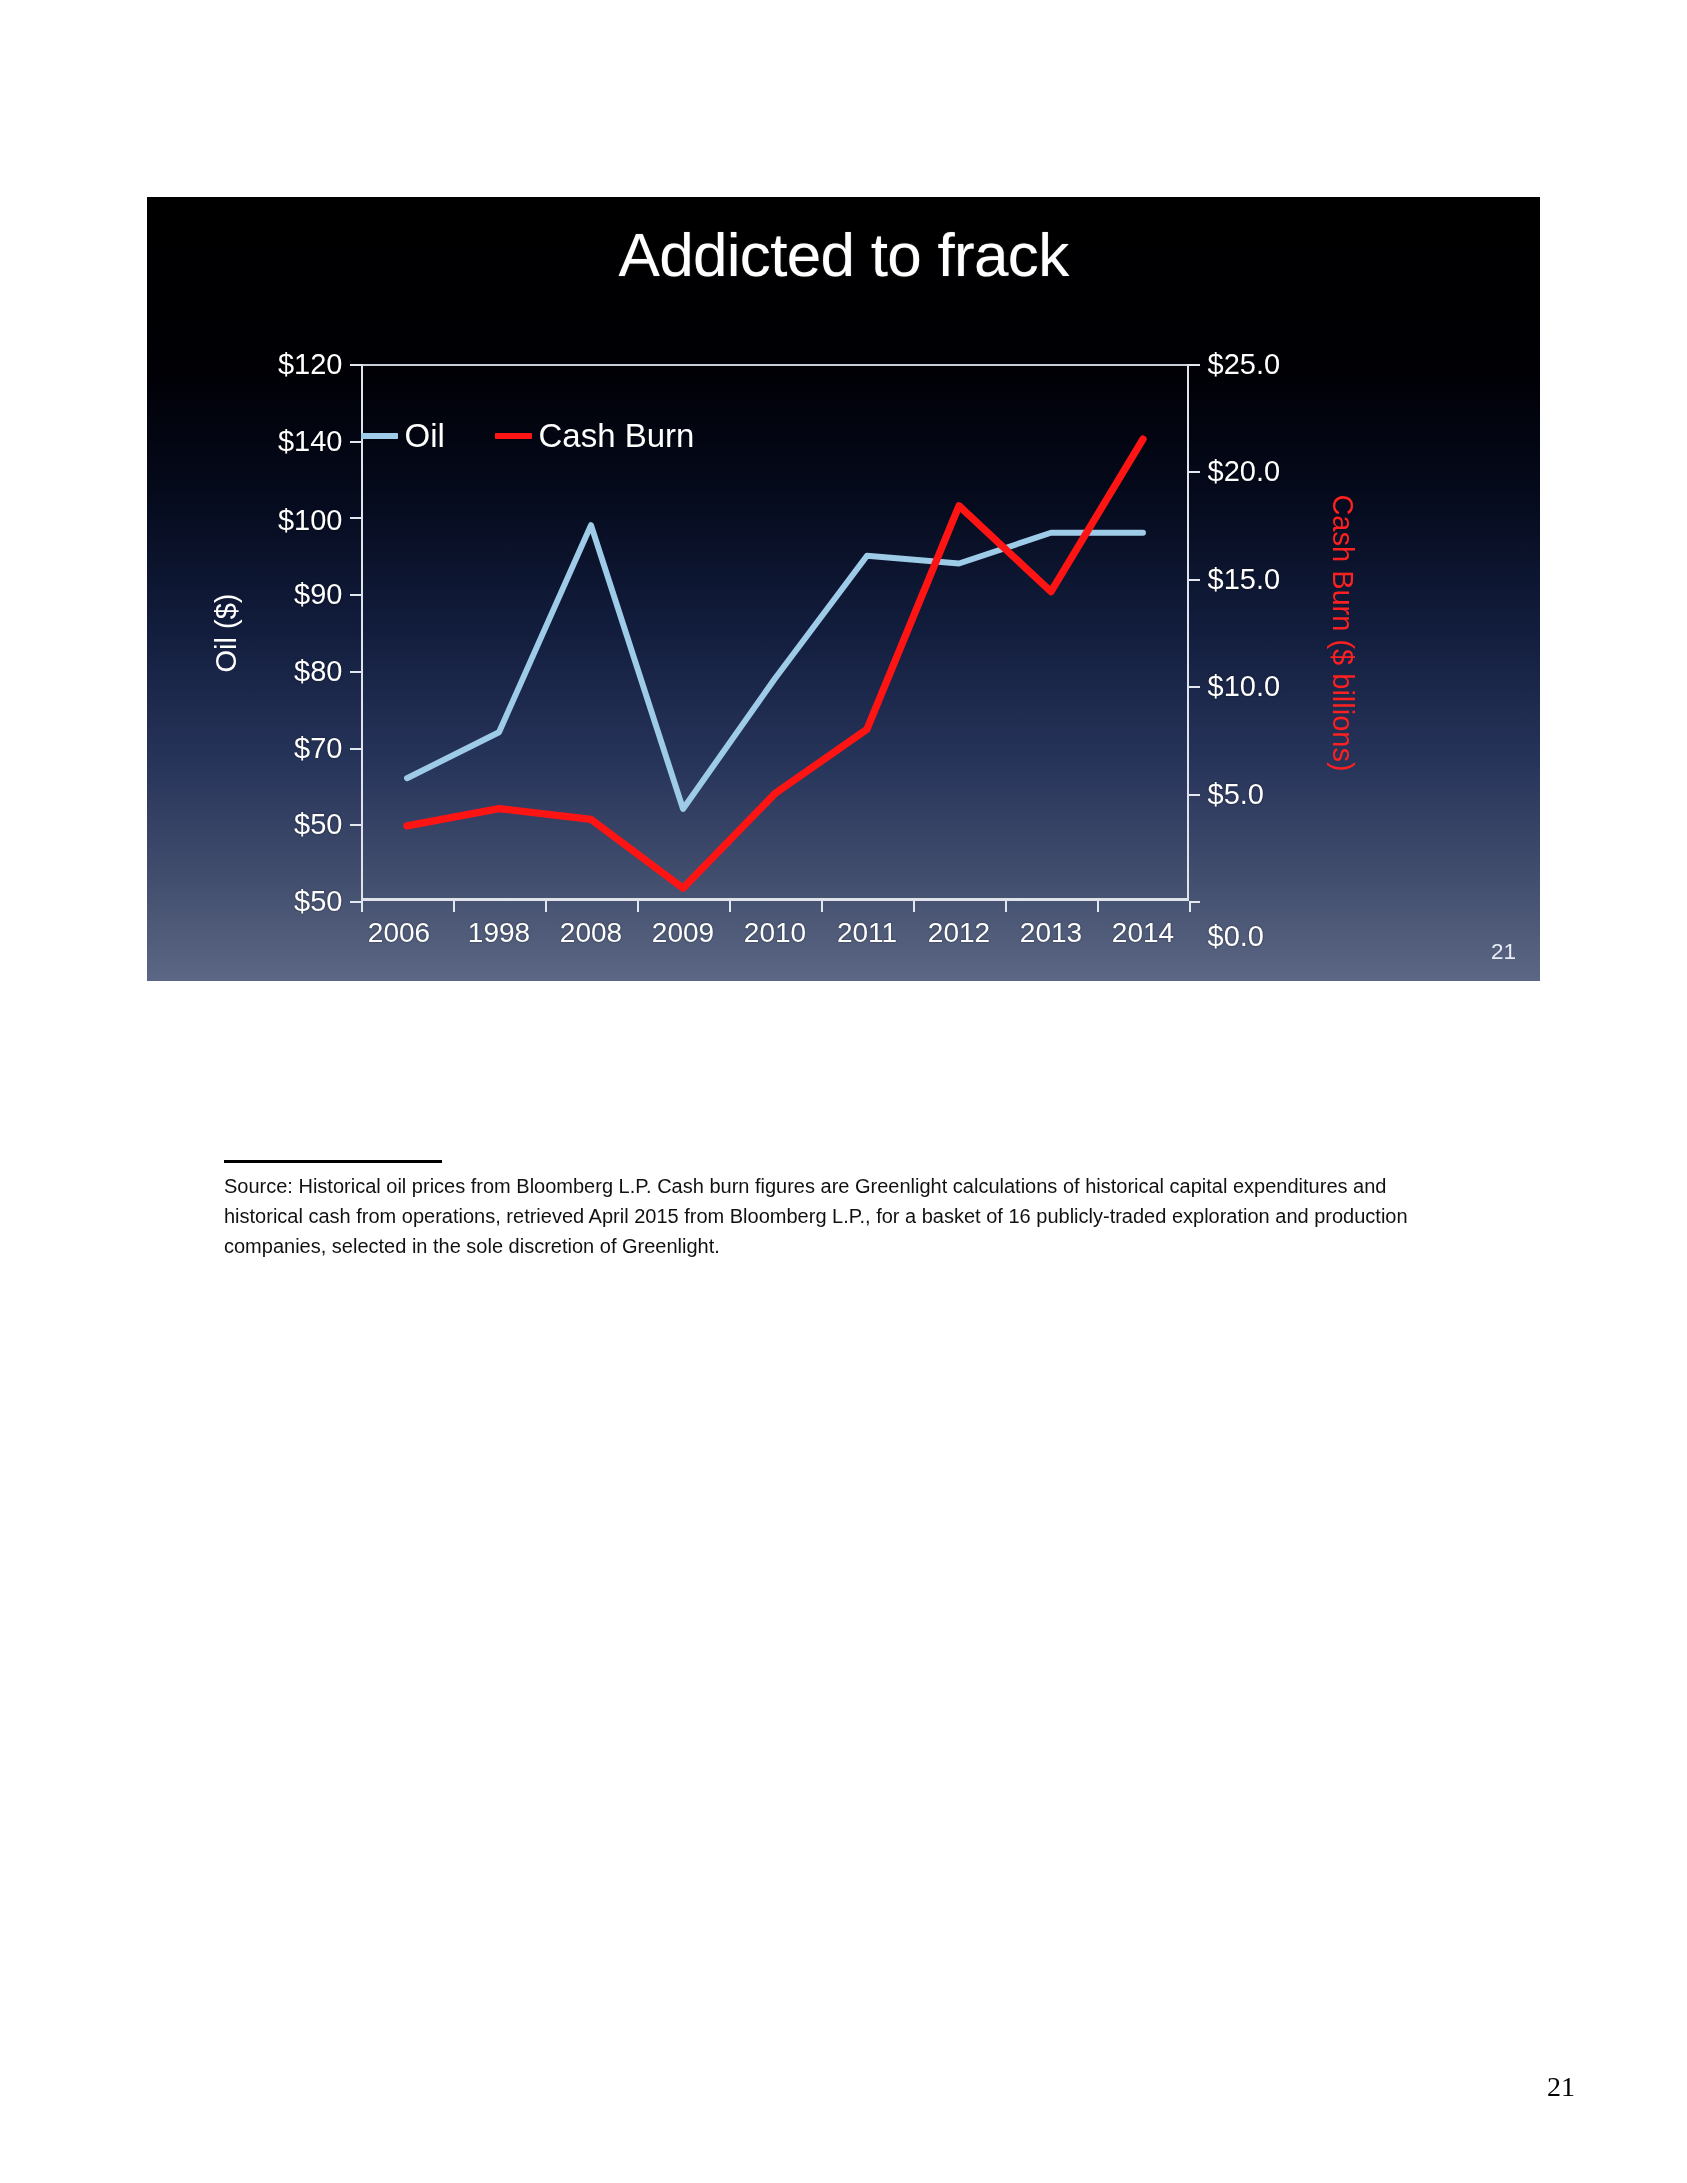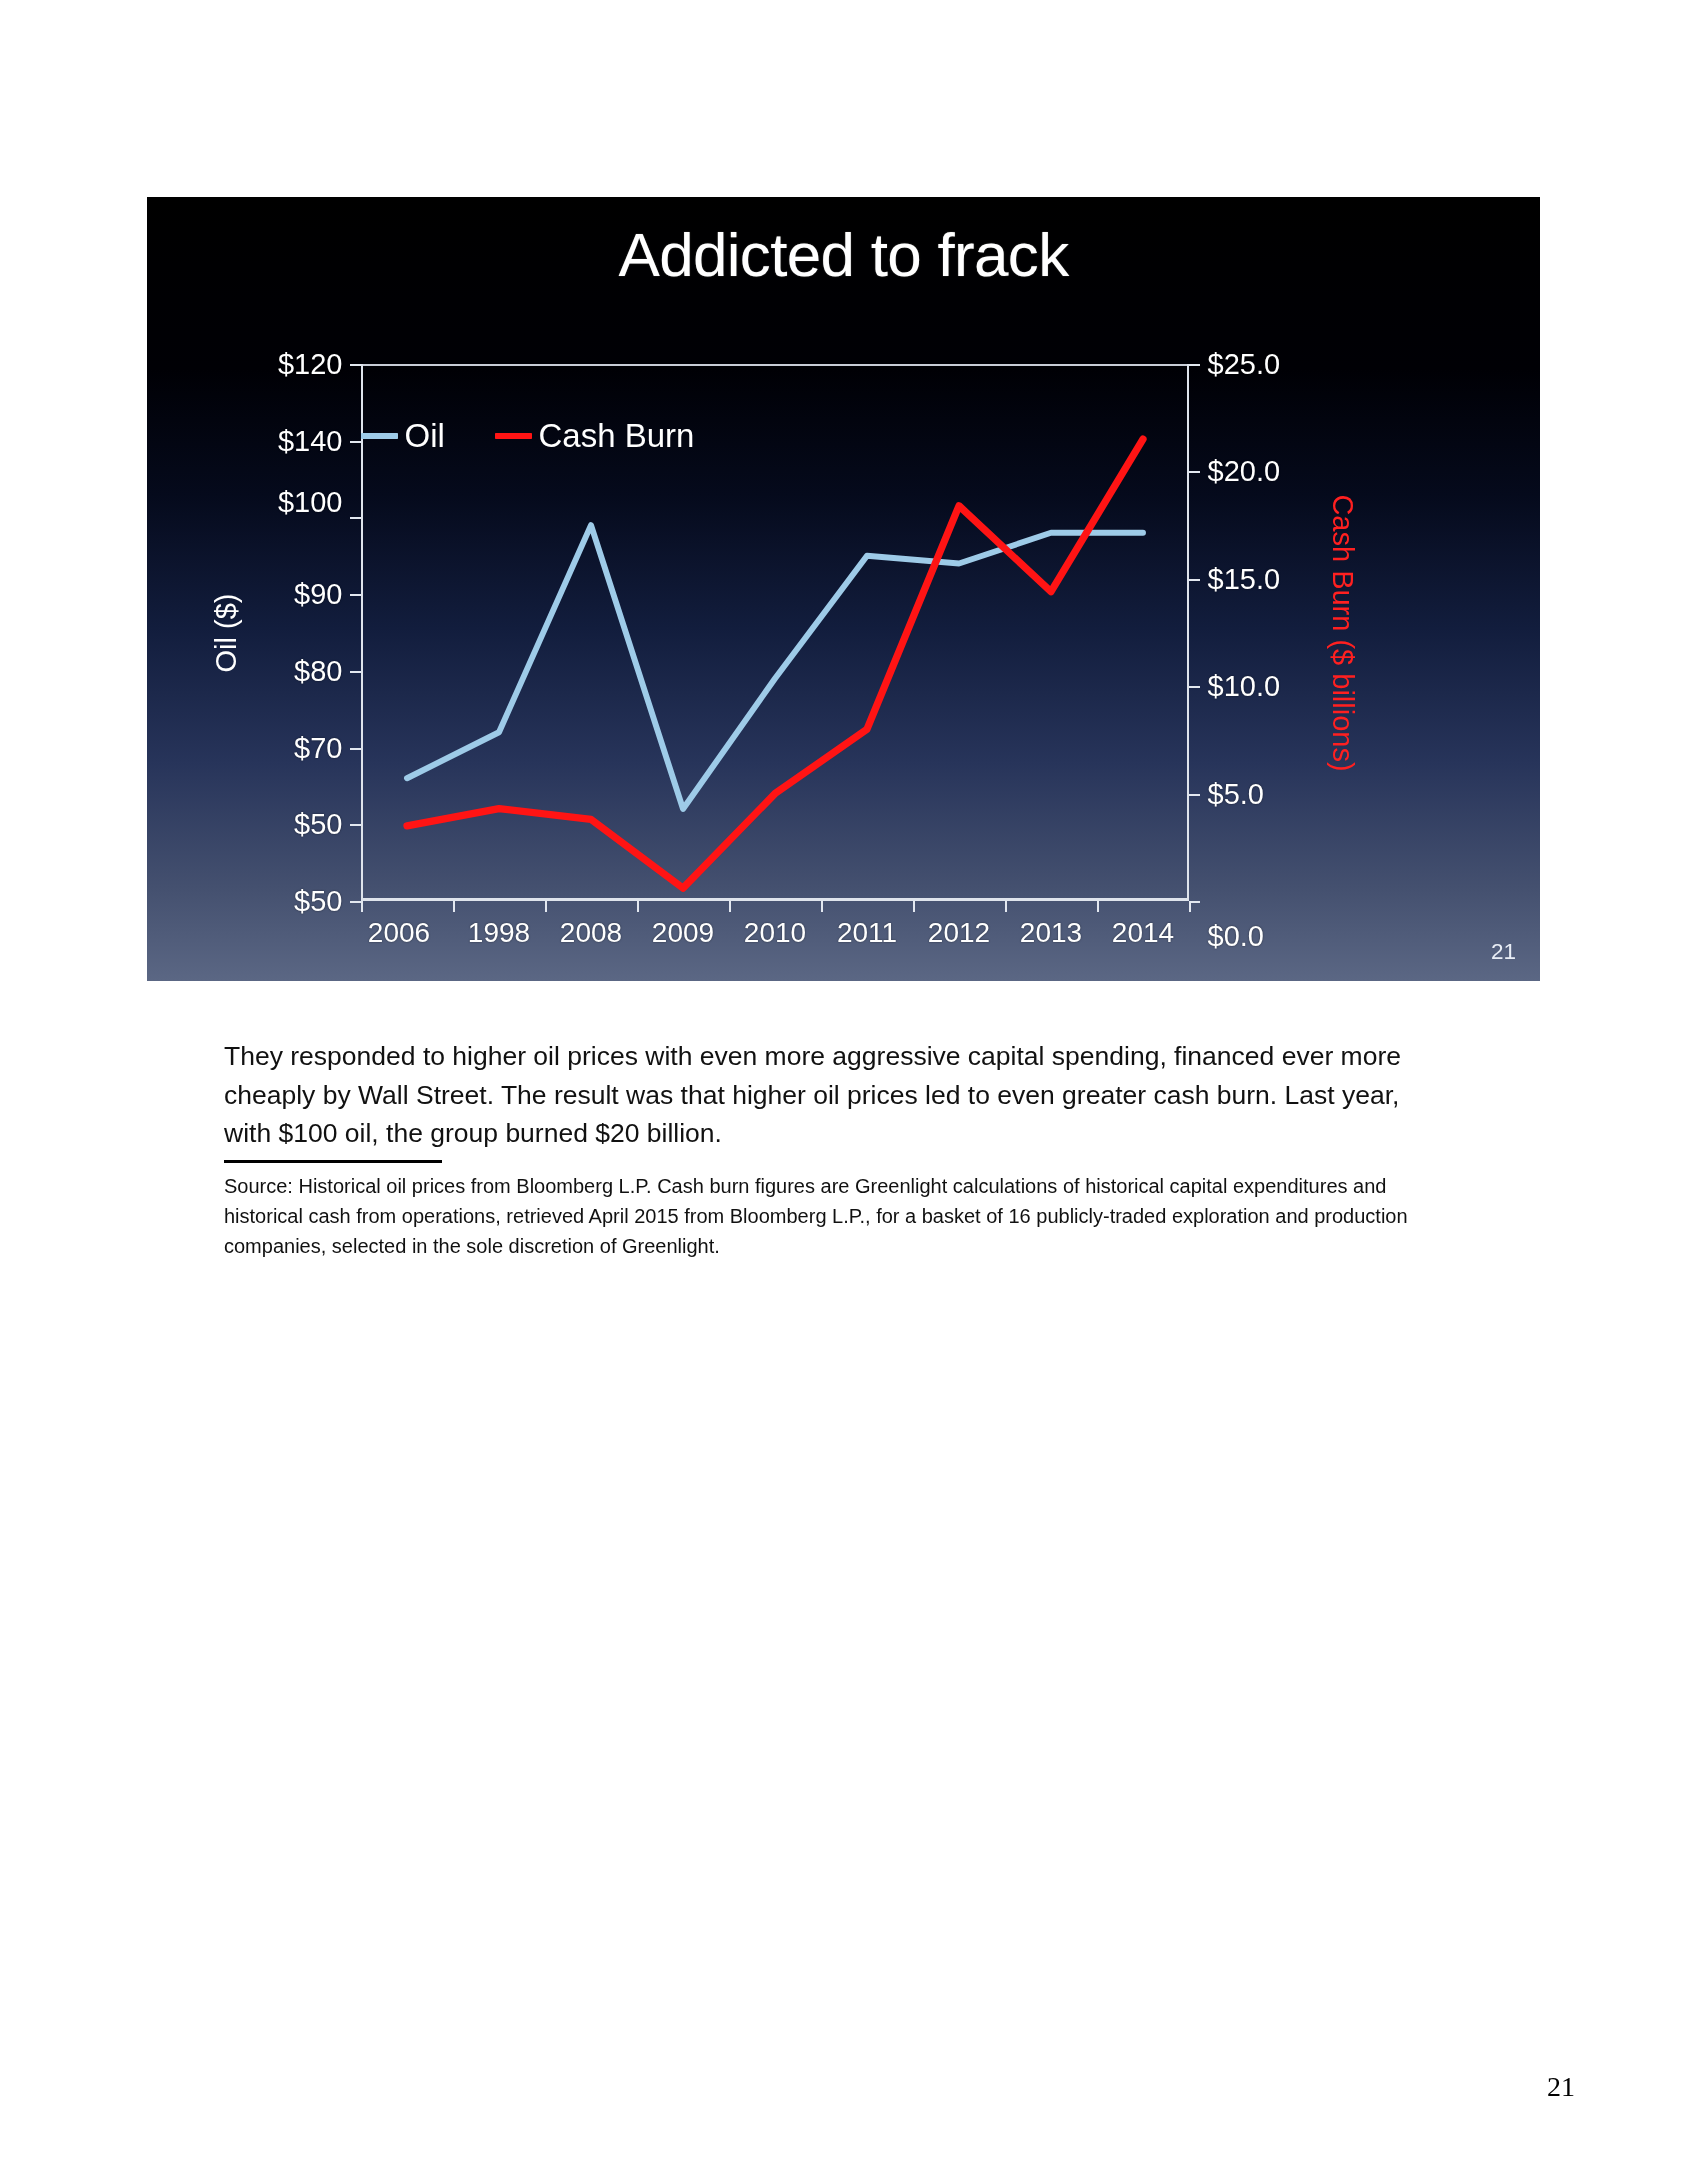--- a/index.html
+++ b/index.html
@@ -163,21 +163,21 @@
             <div class="ylabel-left" style="top: 537px;">$50</div>
             <div class="tick-l" style="top: 460px;"></div>
             <div class="ylabel-left" style="top: 460px;">$50</div>
             <div class="tick-l" style="top: 384px;"></div>
             <div class="ylabel-left" style="top: 384px;">$70</div>
             <div class="tick-l" style="top: 307px;"></div>
             <div class="ylabel-left" style="top: 307px;">$80</div>
             <div class="tick-l" style="top: 230px;"></div>
             <div class="ylabel-left" style="top: 230px;">$90</div>
             <div class="tick-l" style="top: 153px;"></div>
-            <div class="ylabel-left" style="top: 138px; margin-left: 32px;">$100</div>
+            <div class="ylabel-left" style="top: 156px; margin-left: 32px;">$100</div>
             <div class="tick-l" style="top: 77px;"></div>
             <div class="ylabel-left" style="top: 77px;">$140</div>
             <div class="tick-l" style="top: 0px;"></div>
             <div class="ylabel-left" style="top: 0px;">$120</div>
           </div>
         <div id="right-ticks">
             <div class="tick-r" style="top: 537px;"></div>
             <div class="ylabel-right" style="top: 524px; margin-top: 48px;">$0.0</div>
             <div class="tick-r" style="top: 430px;"></div>
             <div class="ylabel-right" style="top: 430px;">$5.0</div>
@@ -226,21 +226,20 @@
           <div class="legend-item">
             <span class="legend-swatch" style="background: rgb(255, 20, 20);"></span>
             <span class="legend-text">Cash Burn</span>
           </div>
         </div>
     </div>
 
     <div id="slide-number">21</div>
   </div>
 
-  <div id="body-copy">They responded to higher oil prices with even more aggressive capital spending, financed ever more cheaply by Wall Street. The result was that higher oil prices led to even greater cash burn. Last year, with $100 oil, the group burned $20 billion.</div>
 
   <div id="footnote-wrap">
     <div id="footnote-rule"></div>
     <div id="footnote">Source: Historical oil prices from Bloomberg L.P.  Cash burn figures are Greenlight calculations of historical capital expenditures and historical cash from operations, retrieved April 2015 from Bloomberg L.P., for a basket of 16 publicly-traded exploration and production companies, selected in the sole discretion of Greenlight.</div>
   </div>
 
   <div id="page-number">21</div>
 </div>
 
 

